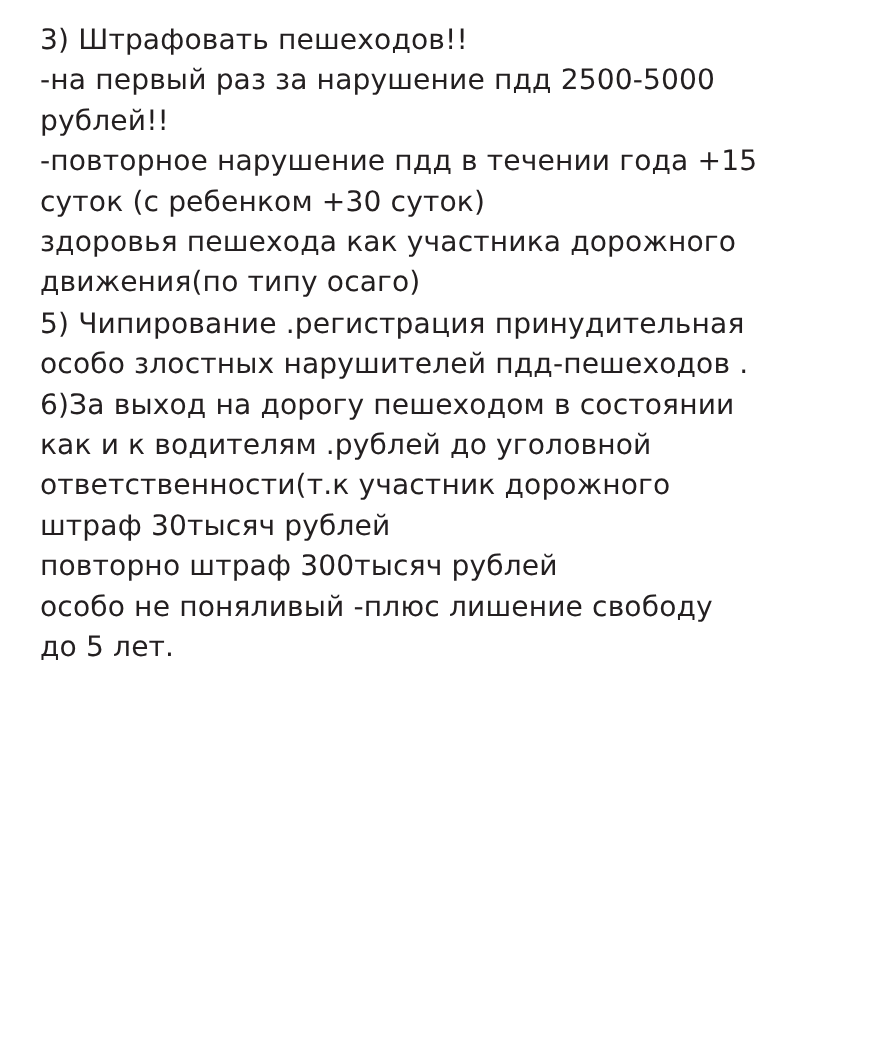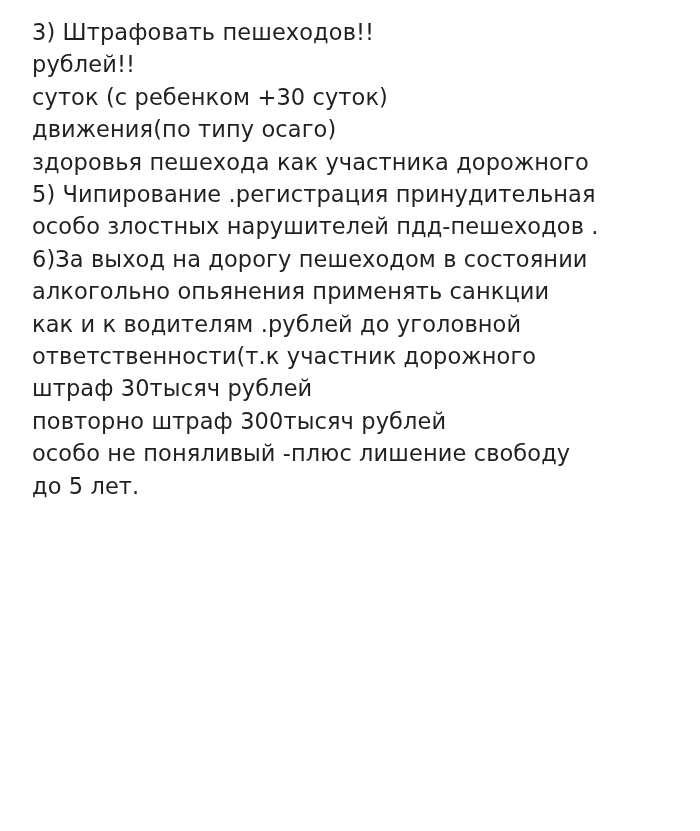--- a/index.html
+++ b/index.html
@@ -45,28 +45,29 @@
   }
   .line.indent-0 { padding-left: 0; }
 </style>
 </head>
 <body>
 
 <div class="page">
   <div class="top-clip">и наказания за нарушение</div>
   <div class="text-block">
     <div class="line indent-0">3) Штрафовать пешеходов!!</div>
+    <div class="line indent-0">-на первый раз за нарушение пдд 2500-5000</div>
     <div class="line indent-0">рублей!!</div>
+    <div class="line indent-0">-повторное нарушение пдд в течении года +15</div>
     <div class="line indent-0">суток (с ребенком +30 суток)</div>
+    <div class="line indent-0">здоровья пешехода как участника дорожного</div>
     <div class="line indent-0">движения(по типу осаго)</div>
-    <div class="line indent-0">здоровья пешехода как участника дорожного</div>
     <div class="line indent-0">5) Чипирование .регистрация принудительная</div>
     <div class="line indent-0">особо злостных нарушителей пдд-пешеходов .</div>
     <div class="line indent-0">6)За выход на дорогу пешеходом в состоянии</div>
-    <div class="line indent-0">алкогольно опьянения применять санкции</div>
     <div class="line indent-0">как и к водителям .рублей до уголовной</div>
     <div class="line indent-0">ответственности(т.к участник дорожного</div>
     <div class="line indent-0">штраф 30тысяч рублей</div>
     <div class="line indent-0">повторно штраф 300тысяч рублей</div>
     <div class="line indent-0">особо не поняливый -плюс лишение свободу</div>
     <div class="line indent-0">до 5 лет.</div>
   </div>
 </div>
 
 </body></html>

